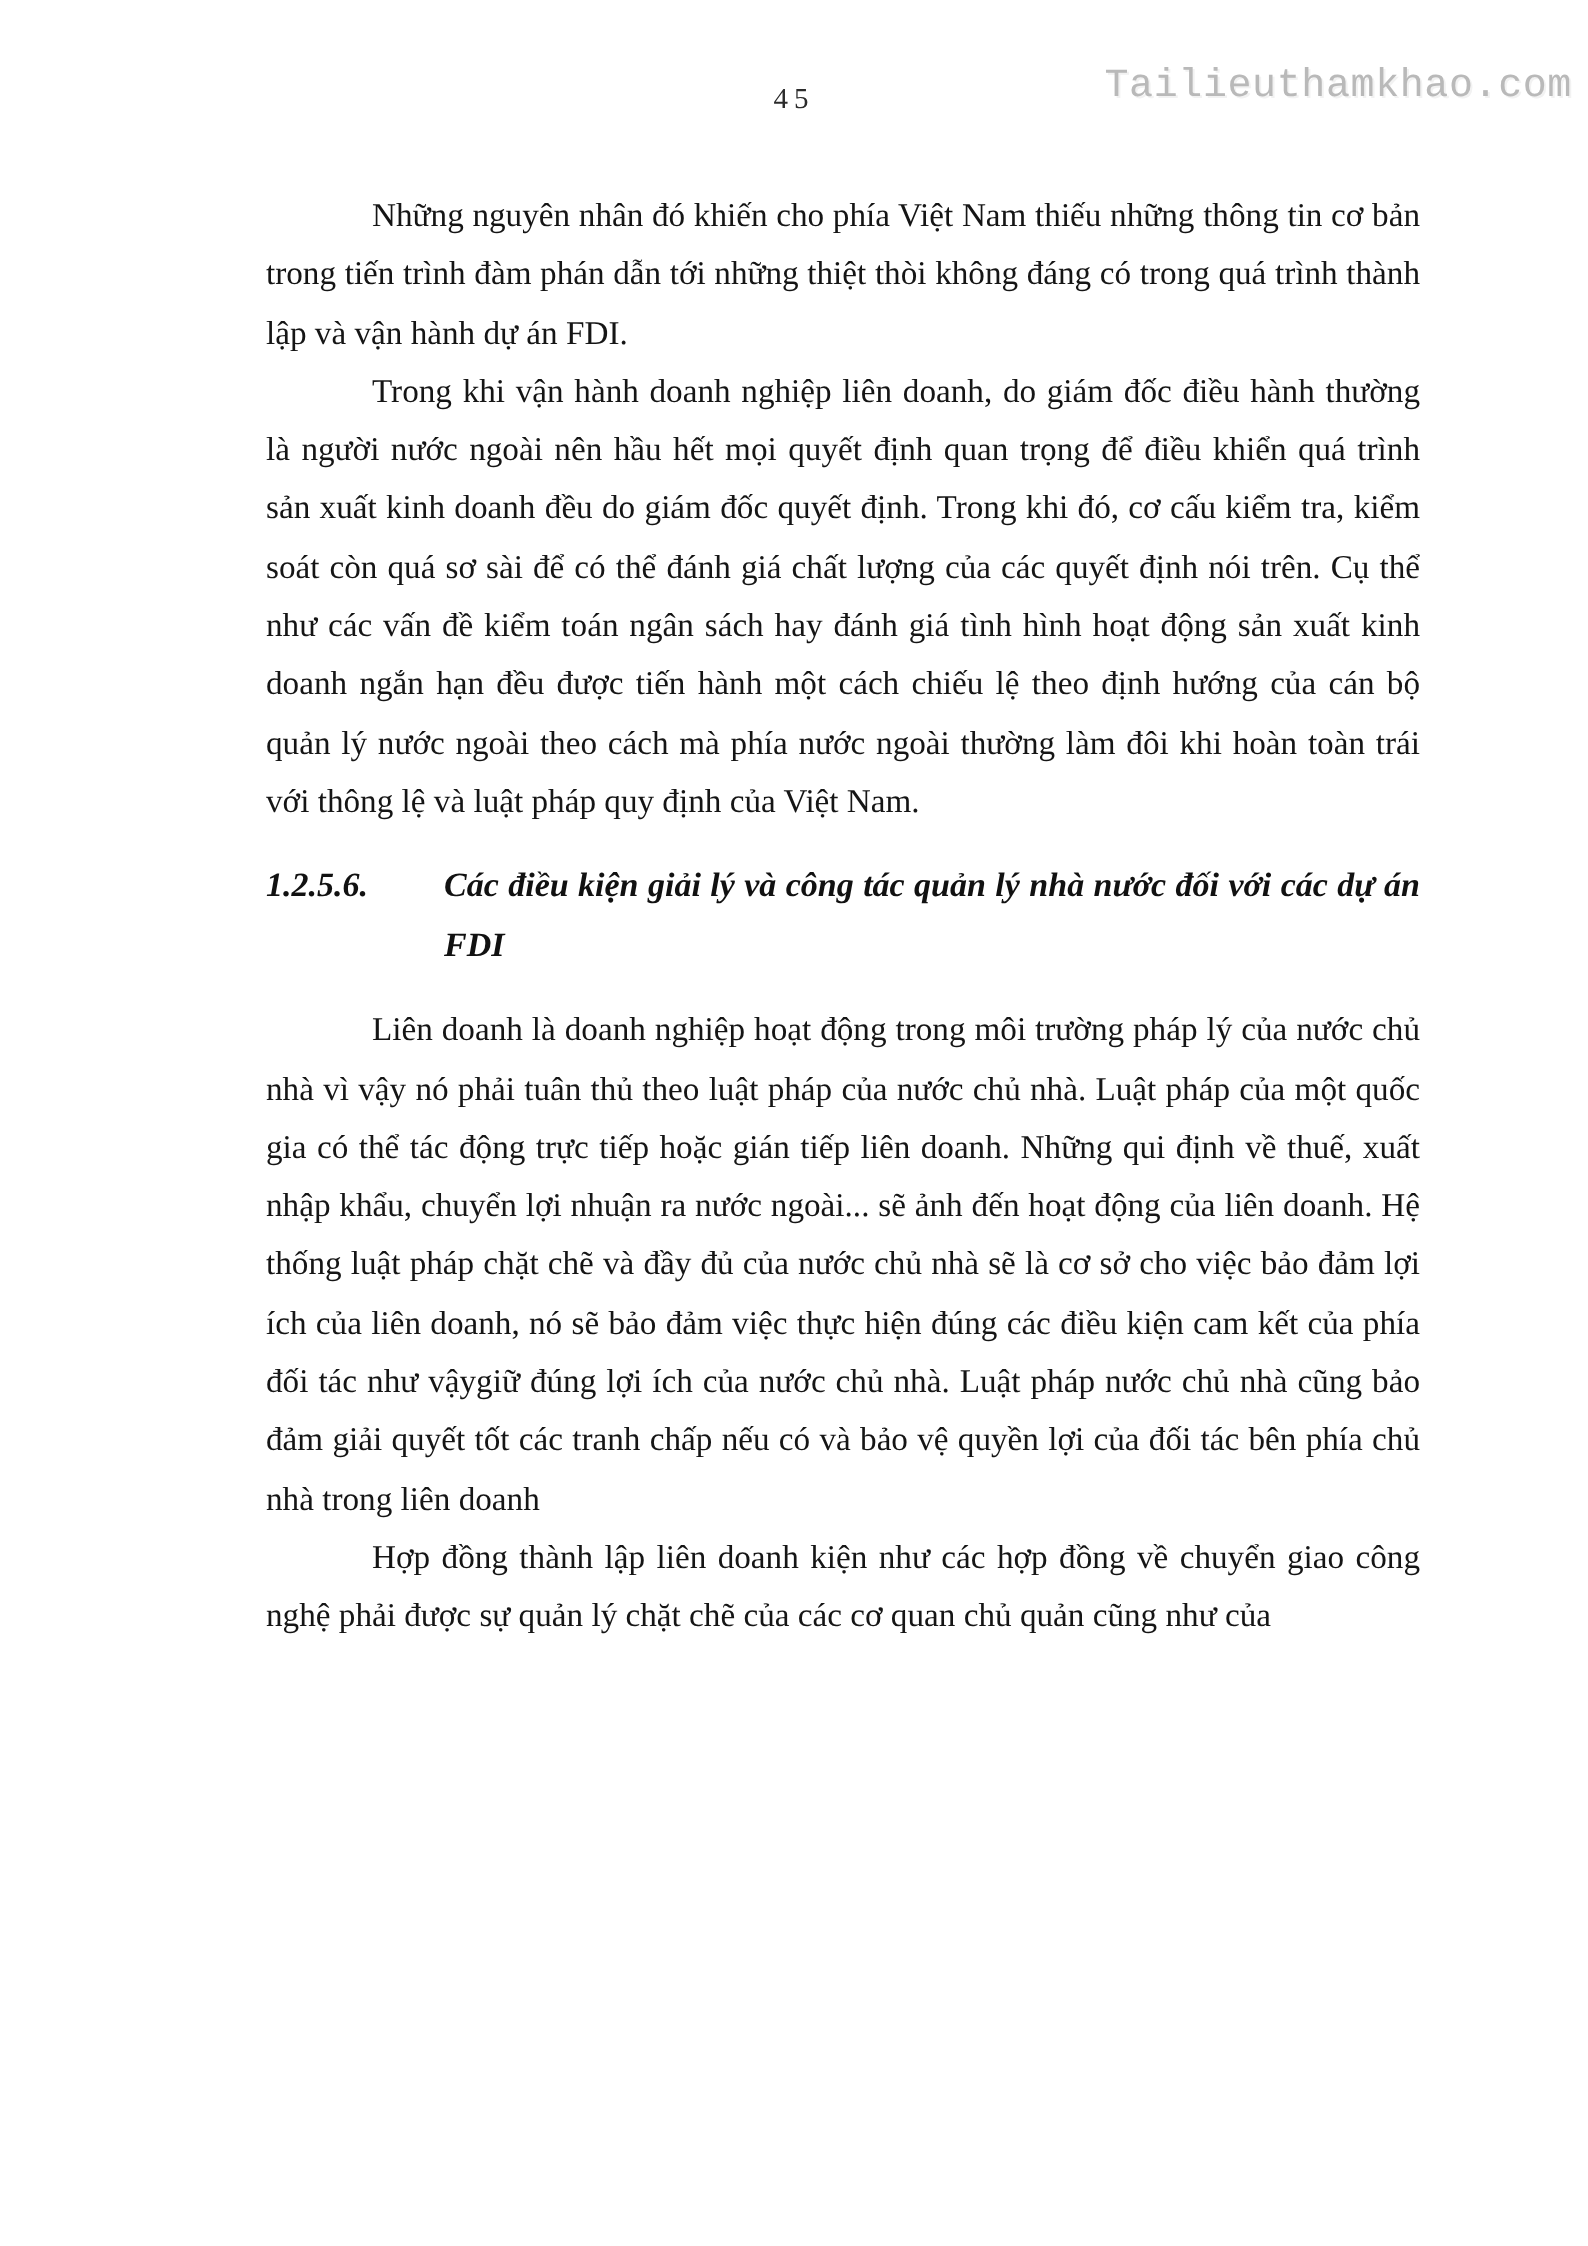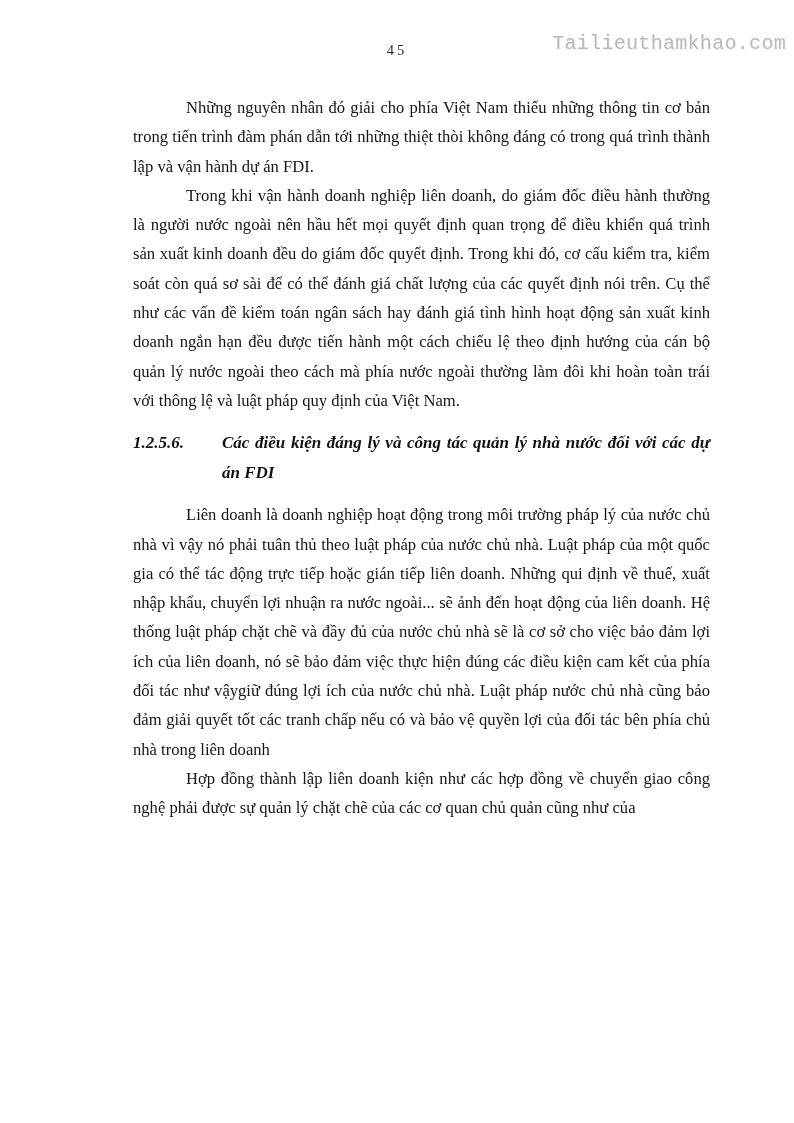--- a/index.html
+++ b/index.html
@@ -71,28 +71,28 @@
 
 <div class="page">
 
   <div class="watermark">Tailieuthamkhao.com</div>
 
   <div class="page-number">45</div>
 
   <div class="content">
 
 
-    <p>Những nguyên nhân đó giải cho phía Việt Nam thiếu những thông tin cơ bản trong tiến trình đàm phán dẫn tới những thiệt thòi không đáng có trong quá trình thành lập và vận hành dự án FDI.</p>
+    <p>Những nguyên nhân đó khiến cho phía Việt Nam thiếu những thông tin cơ bản trong tiến trình đàm phán dẫn tới những thiệt thòi không đáng có trong quá trình thành lập và vận hành dự án FDI.</p>
 
     <p>Trong khi vận hành doanh nghiệp liên doanh, do giám đốc điều hành thường là người nước ngoài nên hầu hết mọi quyết định quan trọng để điều khiển quá trình sản xuất kinh doanh đều do giám đốc quyết định. Trong khi đó, cơ cấu kiểm tra, kiểm soát còn quá sơ sài để có thể đánh giá chất lượng của các quyết định nói trên. Cụ thể như các vấn đề kiểm toán ngân sách hay đánh giá tình hình hoạt động sản xuất kinh doanh ngắn hạn đều được tiến hành một cách chiếu lệ theo định hướng của cán bộ quản lý nước ngoài theo cách mà phía nước ngoài thường làm đôi khi hoàn toàn trái với thông lệ và luật pháp quy định của Việt Nam.</p>
 
 
     <div class="heading">
       <span class="heading-number">1.2.5.6.</span>
-      <div class="heading-title">Các điều kiện đáng lý và công tác quản lý nhà nước đối với các dự án FDI</div>
+      <div class="heading-title">Các điều kiện giải lý và công tác quản lý nhà nước đối với các dự án FDI</div>
     </div>
 
     <p>Liên doanh là doanh nghiệp hoạt động trong môi trường pháp lý của nước chủ nhà vì vậy nó phải tuân thủ theo luật pháp của nước chủ nhà. Luật pháp của một quốc gia có thể tác động trực tiếp hoặc gián tiếp liên doanh. Những qui định về thuế, xuất nhập khẩu, chuyển lợi nhuận ra nước ngoài... sẽ ảnh đến hoạt động của liên doanh. Hệ thống luật pháp chặt chẽ và đầy đủ của nước chủ nhà sẽ là cơ sở cho việc bảo đảm lợi ích của liên doanh, nó sẽ bảo đảm việc thực hiện đúng các điều kiện cam kết của phía đối tác như vậygiữ đúng lợi ích của nước chủ nhà. Luật pháp nước chủ nhà cũng bảo đảm giải quyết tốt các tranh chấp nếu có và bảo vệ quyền lợi của đối tác bên phía chủ nhà trong liên doanh</p>
 
     <p>Hợp đồng thành lập liên doanh kiện như các hợp đồng về chuyển giao công nghệ phải được sự quản lý chặt chẽ của các cơ quan chủ quản cũng như của</p>
 
   </div>
 
 </div>
 

